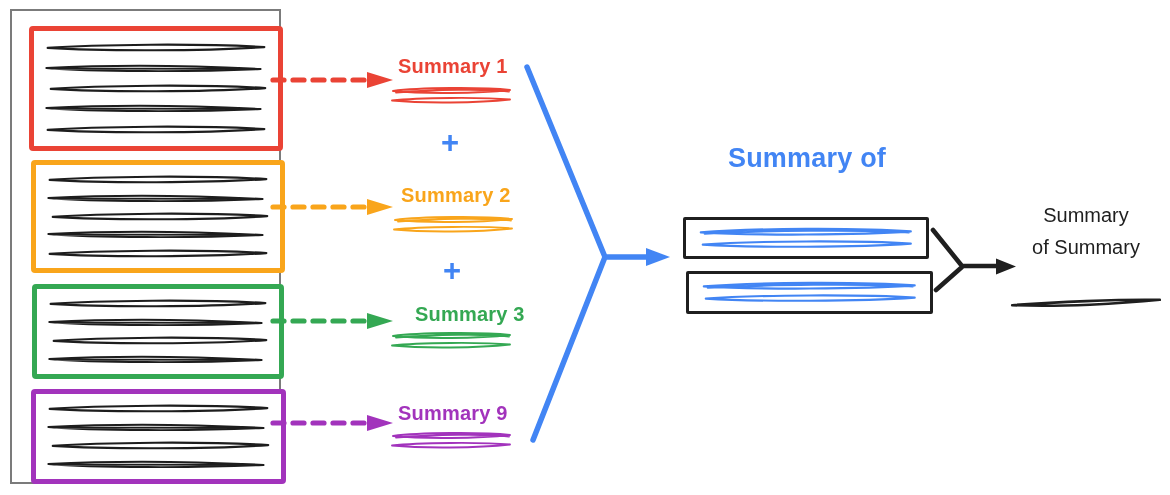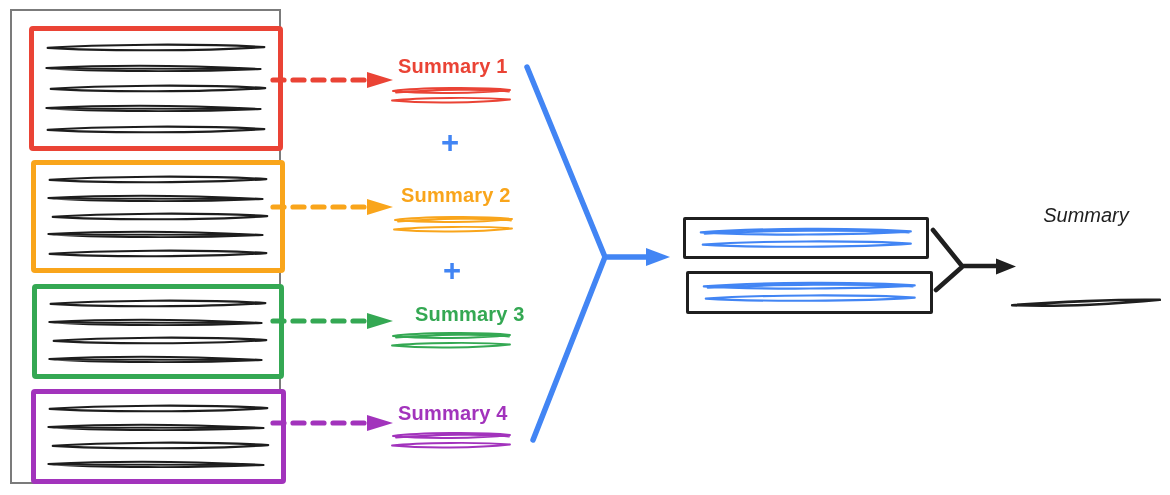--- a/index.html
+++ b/index.html
@@ -223,59 +223,60 @@
     <svg class="sum-scribble r3" viewBox="0 0 126 25" preserveAspectRatio="none">
         <use href="#sum-scr"></use>
       </svg>
   </div>
 
   <div class="layer" style="color: rgb(162, 51, 188);">
     <svg class="dash-arrow r4" viewBox="0 0 128 22" preserveAspectRatio="none">
       <line x1="3" y1="11" x2="96" y2="11" stroke="currentColor" stroke-width="5.2" stroke-linecap="round" stroke-dasharray="11 9"></line>
       <path d="M97,3 L123,11 L97,19 Z" fill="currentColor"></path>
     </svg>
-    <div class="sum-label r4">Summary 4</div>
+    <div class="sum-label r4">Summary 9</div>
     <svg class="sum-scribble r4" viewBox="0 0 126 25" preserveAspectRatio="none">
         <use href="#sum-scr"></use>
       </svg>
   </div>
 
   <div class="layer" style="color: rgb(66, 133, 244);">
     <div class="plus p1">+</div>
     <div class="plus p2">+</div>
 
     <svg class="funnel-blue" viewBox="0 0 160 396" preserveAspectRatio="none">
       <path d="M9,11 L87,201 M15,384 L87,201 M87,201 L130,201" fill="none" stroke="currentColor" stroke-width="5.5" stroke-linecap="round" stroke-linejoin="round"></path>
       <path d="M128,192 L152,201 L128,210 Z" fill="currentColor"></path>
     </svg>
 
     <div class="sos-title">
-      <br>
+      <span>Summary of</span><br>
     </div>
 
     <div class="sos-box b1">
       <svg class="box-scr" viewBox="0 0 230 32" preserveAspectRatio="none">
           <use href="#box-scr"></use>
         </svg>
     </div>
     <div class="sos-box b2">
       <svg class="box-scr" viewBox="0 0 230 32" preserveAspectRatio="none">
           <use href="#box-scr"></use>
         </svg>
     </div>
   </div>
 
-  <div class="layer" style="color: rgb(31, 31, 31); font-style: italic;">
+  <div class="layer" style="color: rgb(31, 31, 31);">
     <svg class="funnel-black" viewBox="0 0 92 74" preserveAspectRatio="none">
       <path d="M5,6 L34,42 M8,66 L34,43 M34,42 L70,42" fill="none" stroke="currentColor" stroke-width="4.6" stroke-linecap="round" stroke-linejoin="round"></path>
       <path d="M68,34.5 L88,42.5 L68,50.5 Z" fill="currentColor"></path>
     </svg>
 
     <div class="final-label">
       <span>Summary</span>
+      <span>of Summary</span>
     </div>
 
     <svg class="under-scr" viewBox="0 0 150 16" preserveAspectRatio="none">
         <use href="#under-scr"></use>
       </svg>
   </div>
 
 </div>
 
 </body></html>

